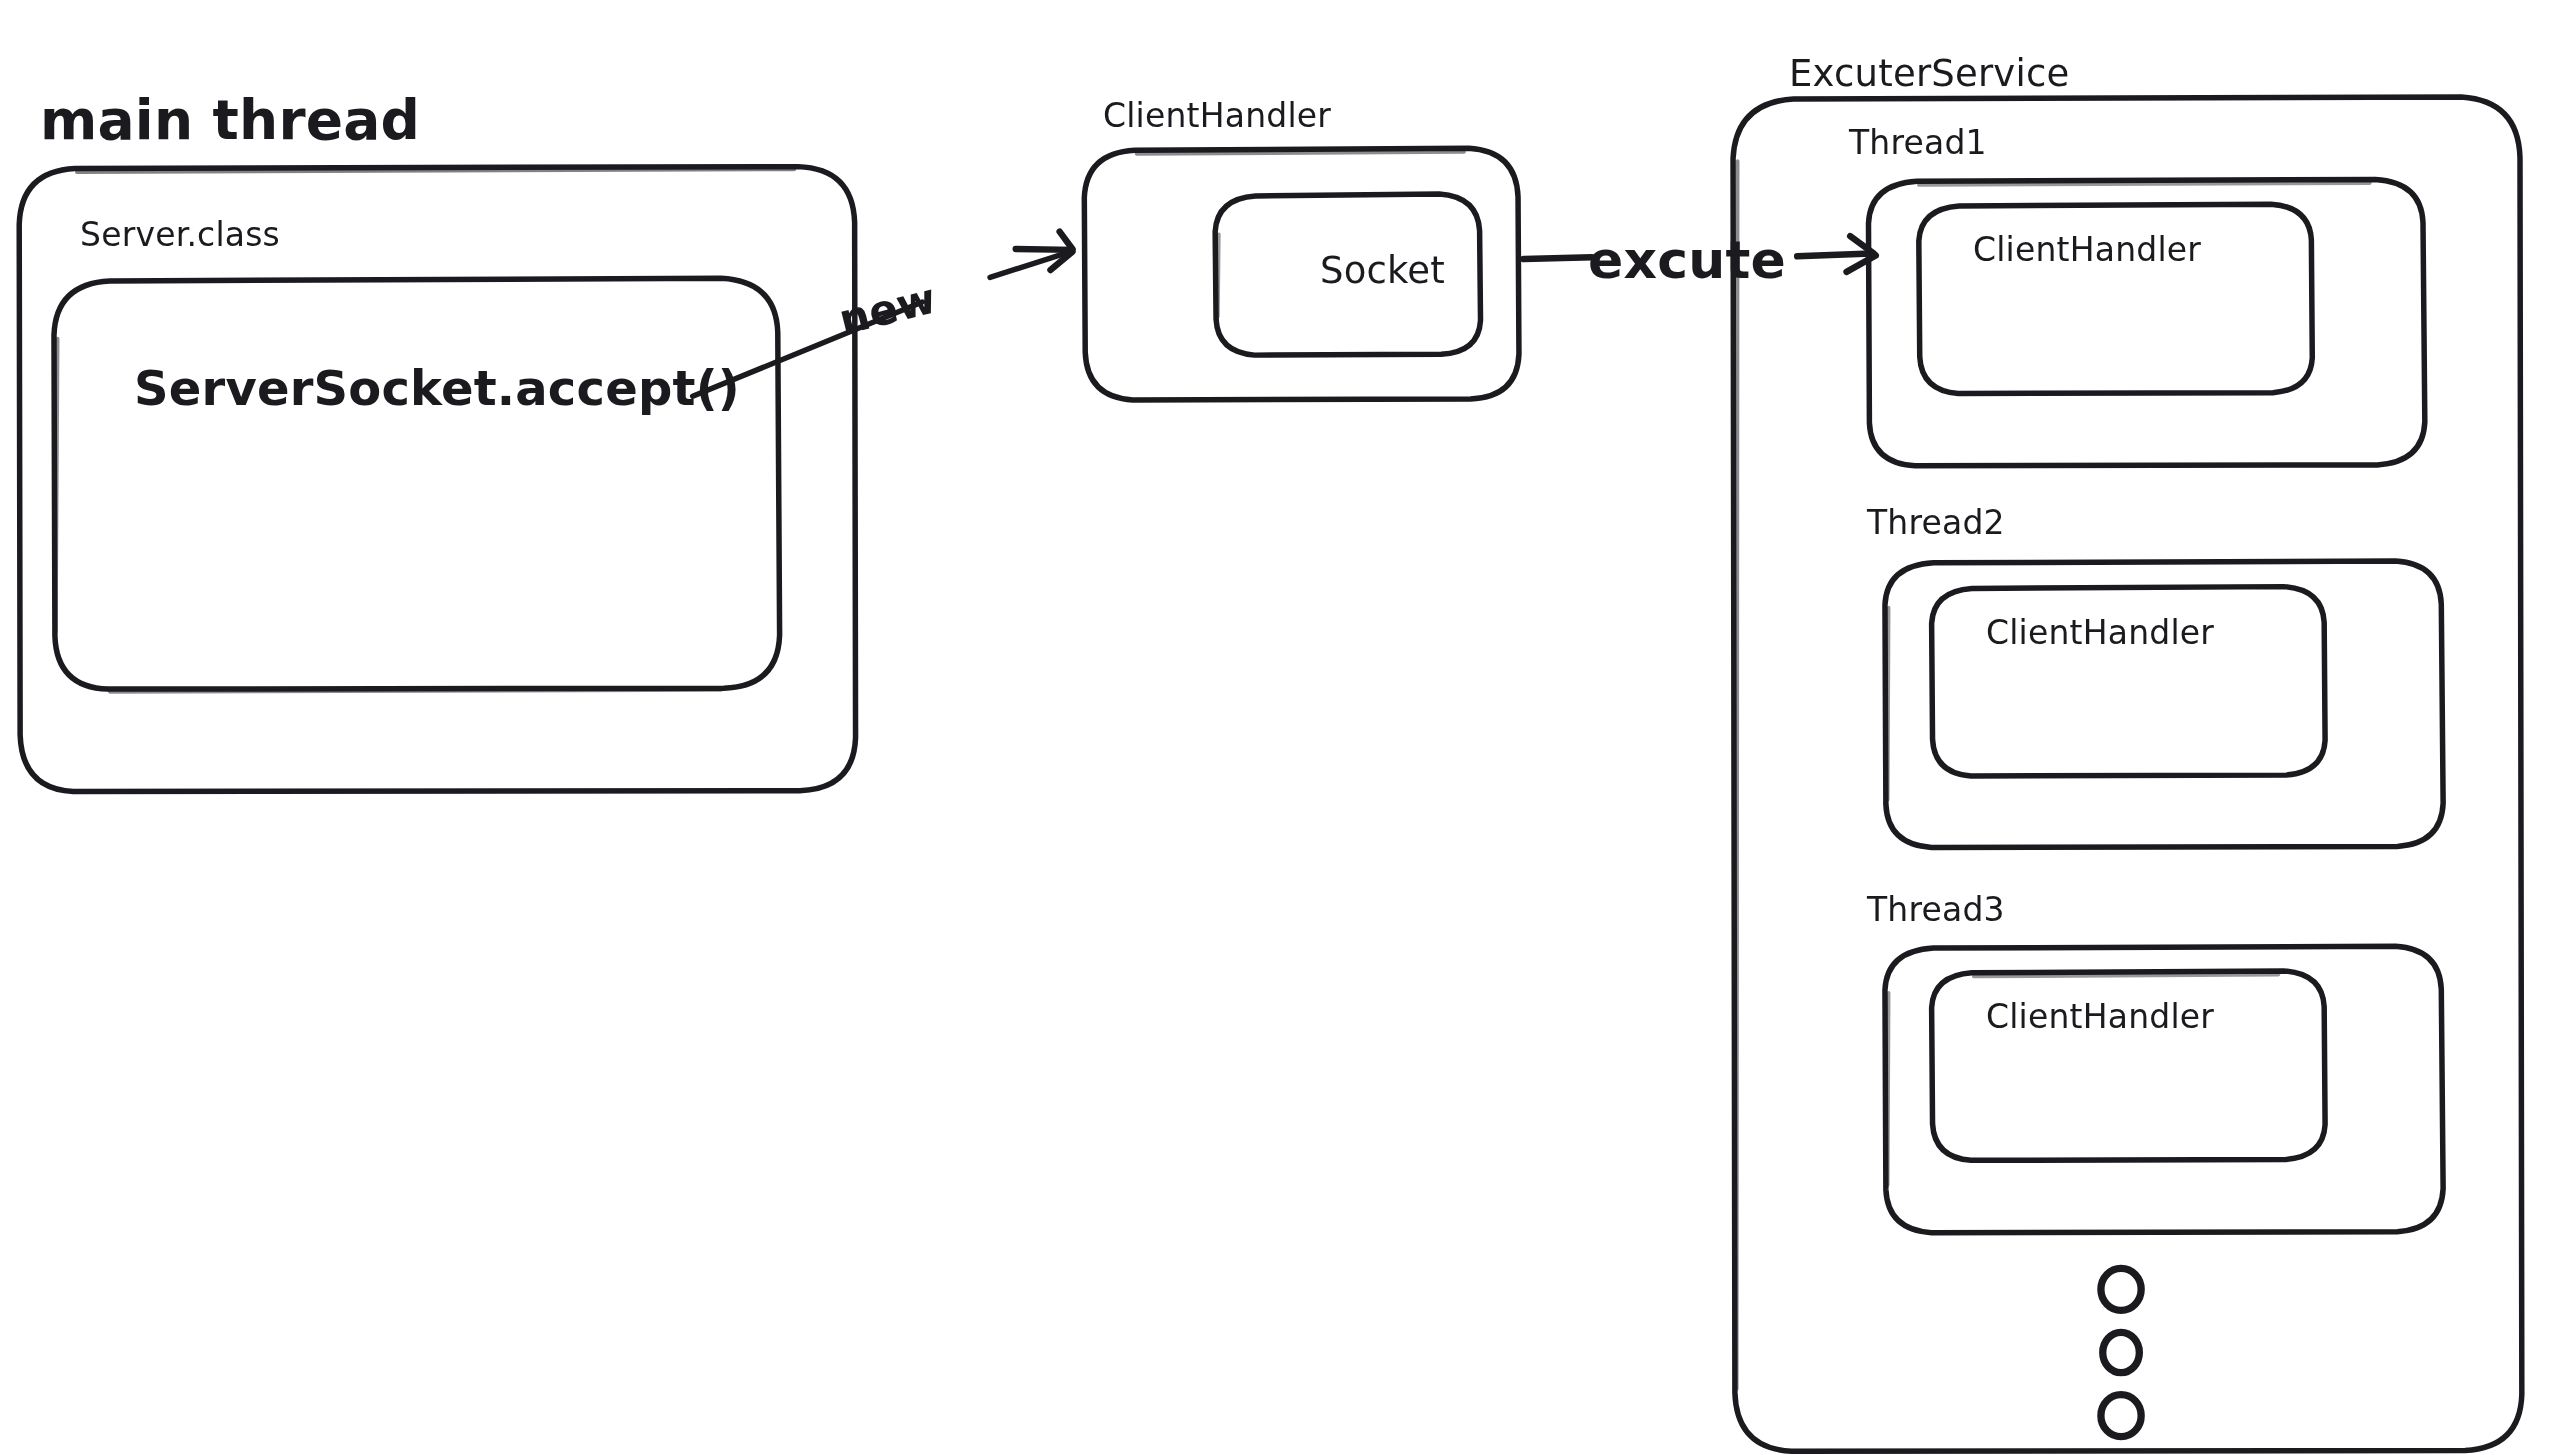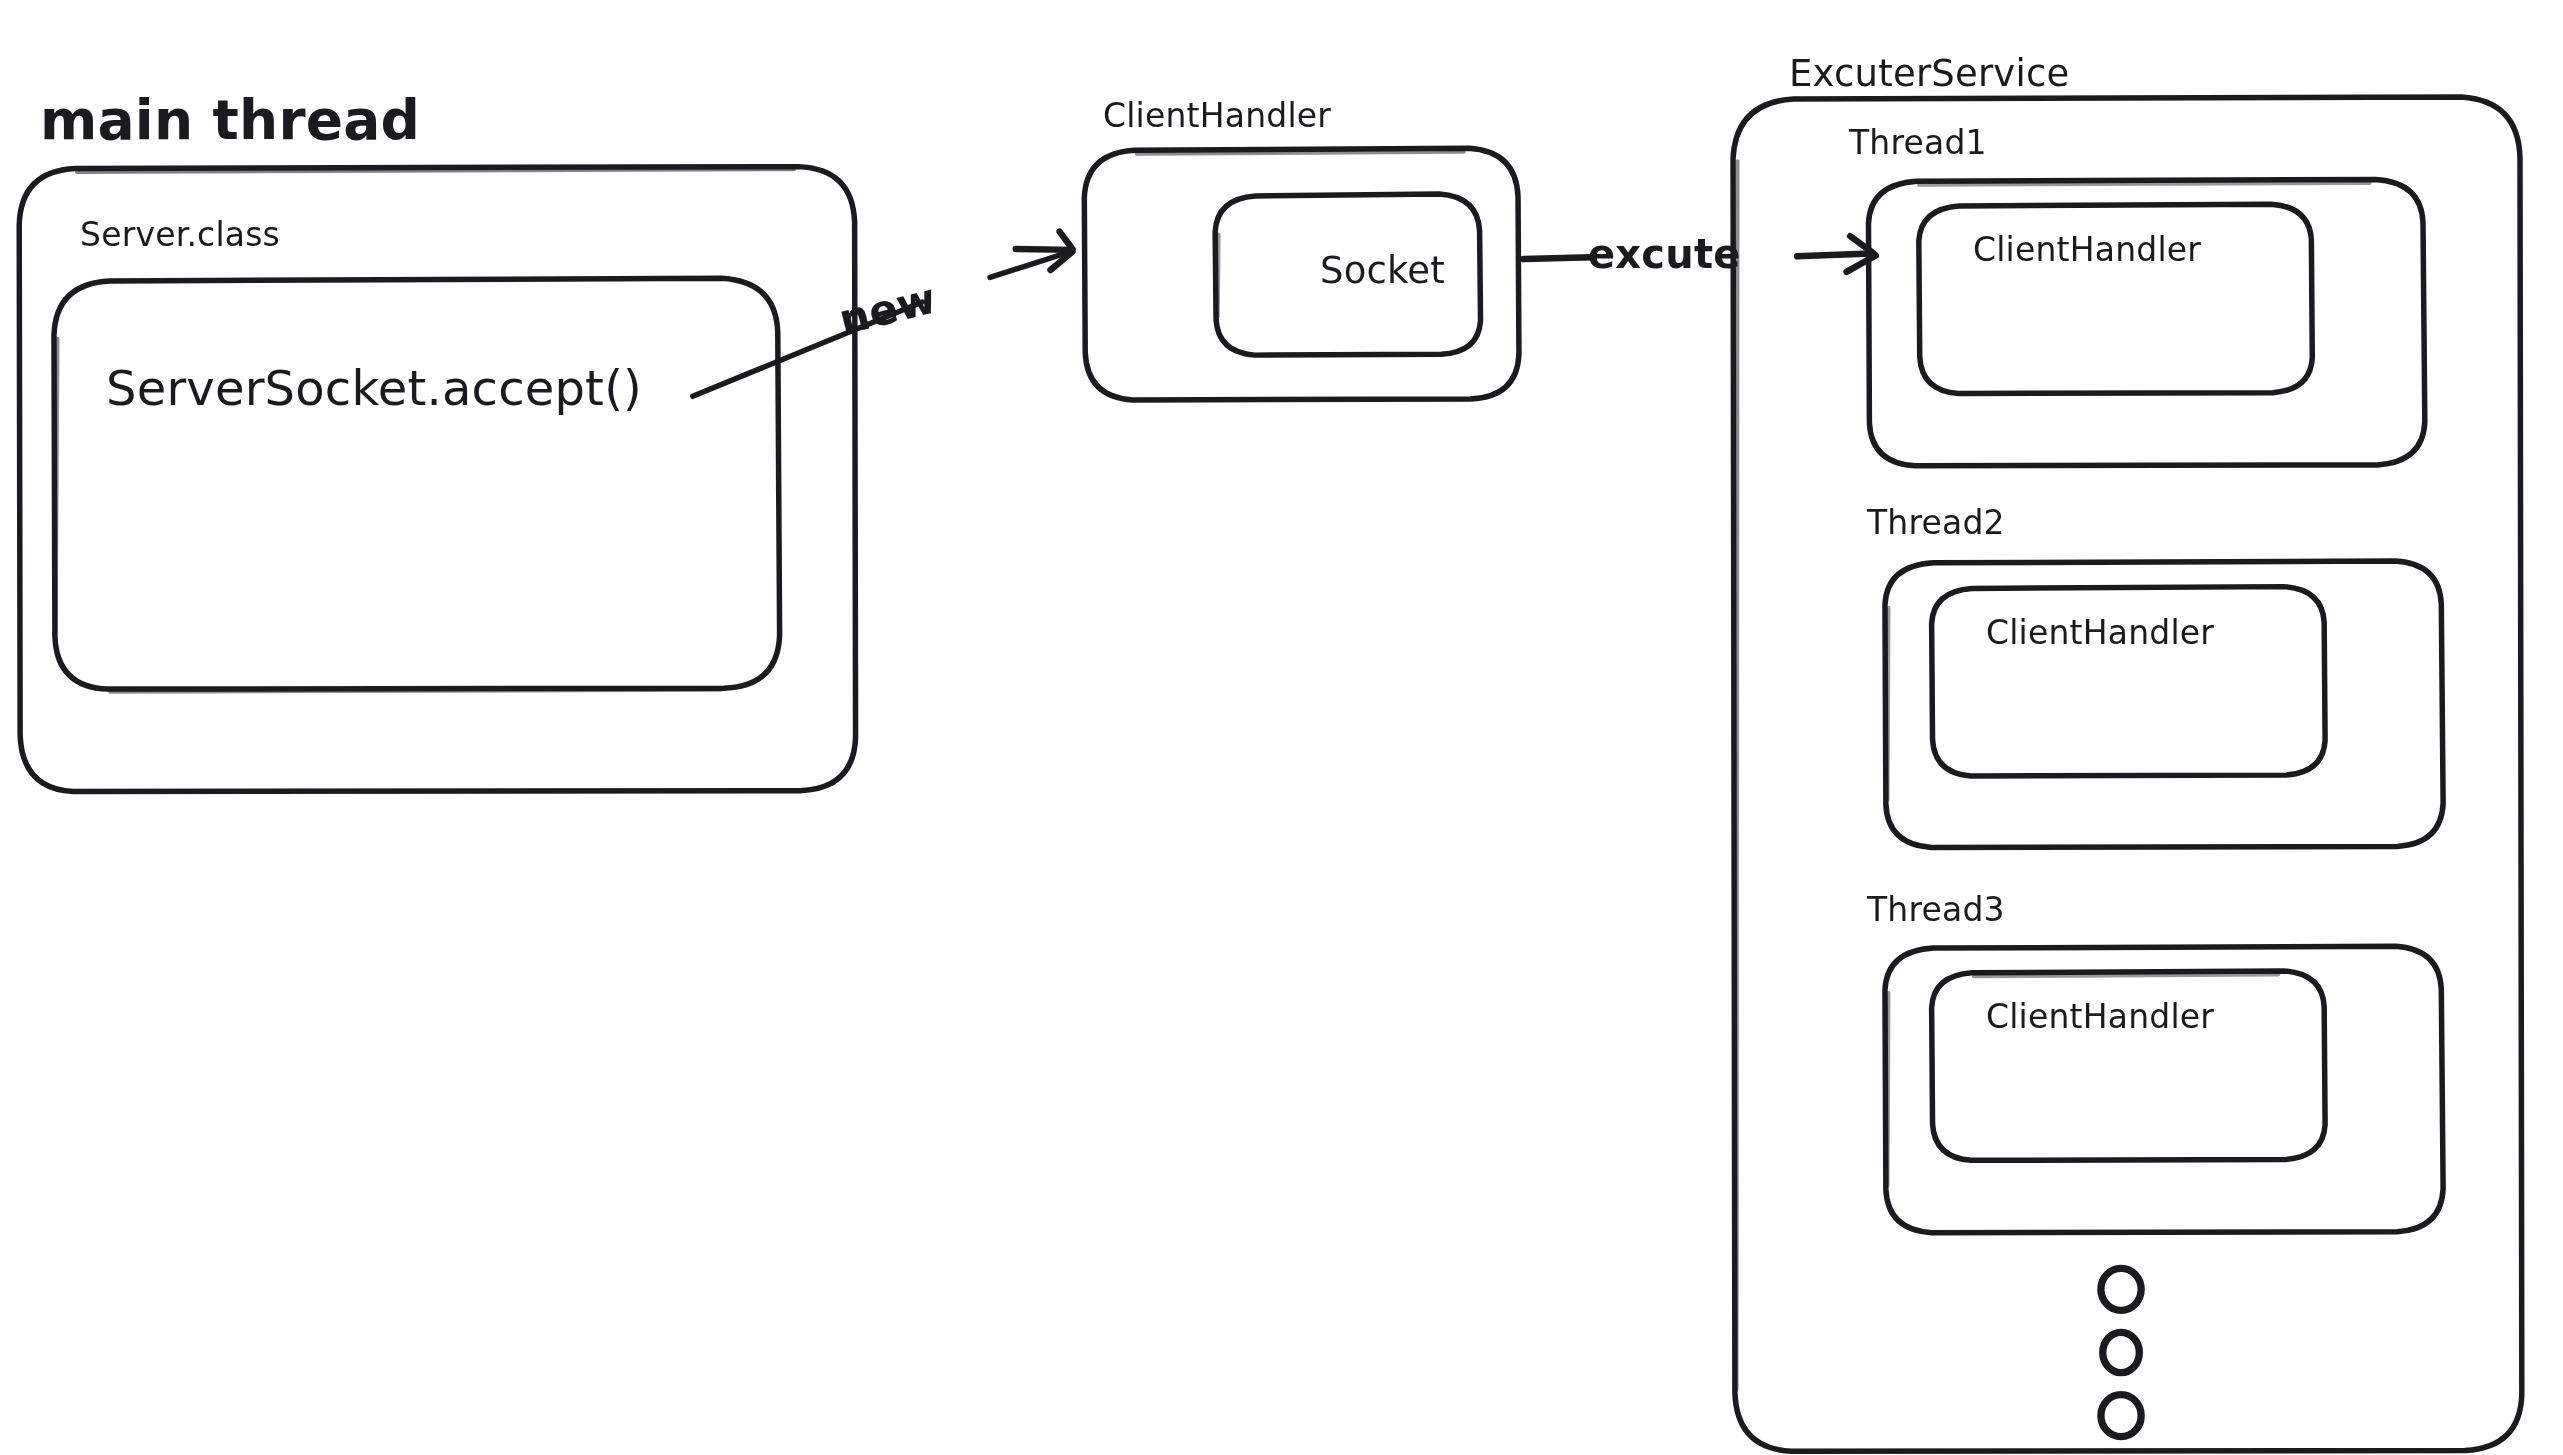--- a/index.html
+++ b/index.html
@@ -27,26 +27,26 @@
     position: absolute;
     color: #1b1b1f;
     white-space: nowrap;
     font-family: "DejaVu Sans", sans-serif;
     font-weight: 400;
     letter-spacing: 0.2px;
     line-height: 1;
   }
   .lbl-main-thread   { left: 40px;   top: 93px;  font-size: 55px; font-weight: 600; }
   .lbl-server-class  { left: 80px;  top: 218px;  font-size: 33px; }
-  .lbl-accept        { left: 106px;  top: 364px;  font-size: 48px; }
+  .lbl-accept        { left: 134px;  top: 364px;  font-size: 48px; font-weight: bold; }
   .lbl-new           { left: 835px;  top: 301px;  font-size: 42px; font-weight: 600;
                        transform: rotate(-14deg); transform-origin: left top; }
   .lbl-clienthandler-top { left: 1103px; top: 99px; font-size: 33px; }
   .lbl-socket        { left: 1288px; top: 252px;  font-size: 37px; margin-left: 32px; }
-  .lbl-excute        { left: 1588px; top: 234px;  font-size: 40px; font-weight: 600; }
+  .lbl-excute        { left: 1588px; top: 234px;  font-size: 52px; font-weight: 600; }
   .lbl-excuterservice{ left: 1789px; top: 20px;   font-size: 37px; margin-top: 35px; }
   .lbl-thread1       { left: 1849px; top: 126px;  font-size: 33px; }
   .lbl-thread2       { left: 1867px; top: 506px;  font-size: 33px; text-align: center; }
   .lbl-thread3       { left: 1867px; top: 893px;  font-size: 33px; }
   .lbl-ch1           { left: 1973px; top: 233px;  font-size: 33px; }
   .lbl-ch2           { left: 1986px; top: 616px;  font-size: 33px; }
   .lbl-ch3           { left: 1986px; top: 1000px; font-size: 33px; }
 </style>
 </head>
 <body>

